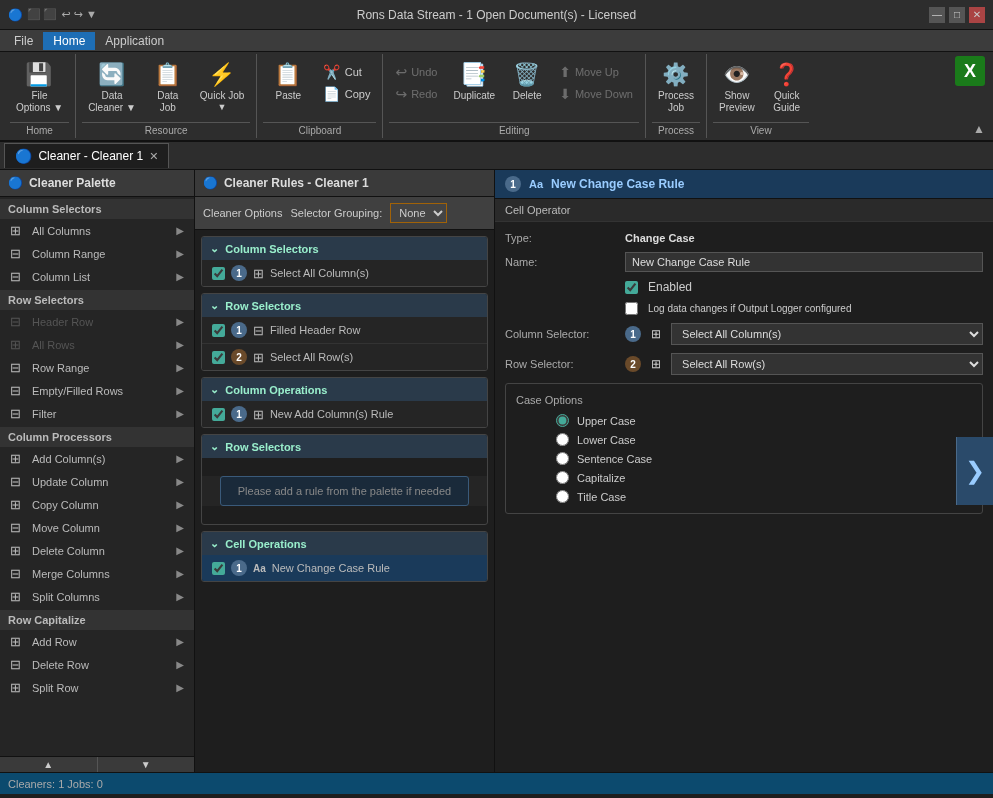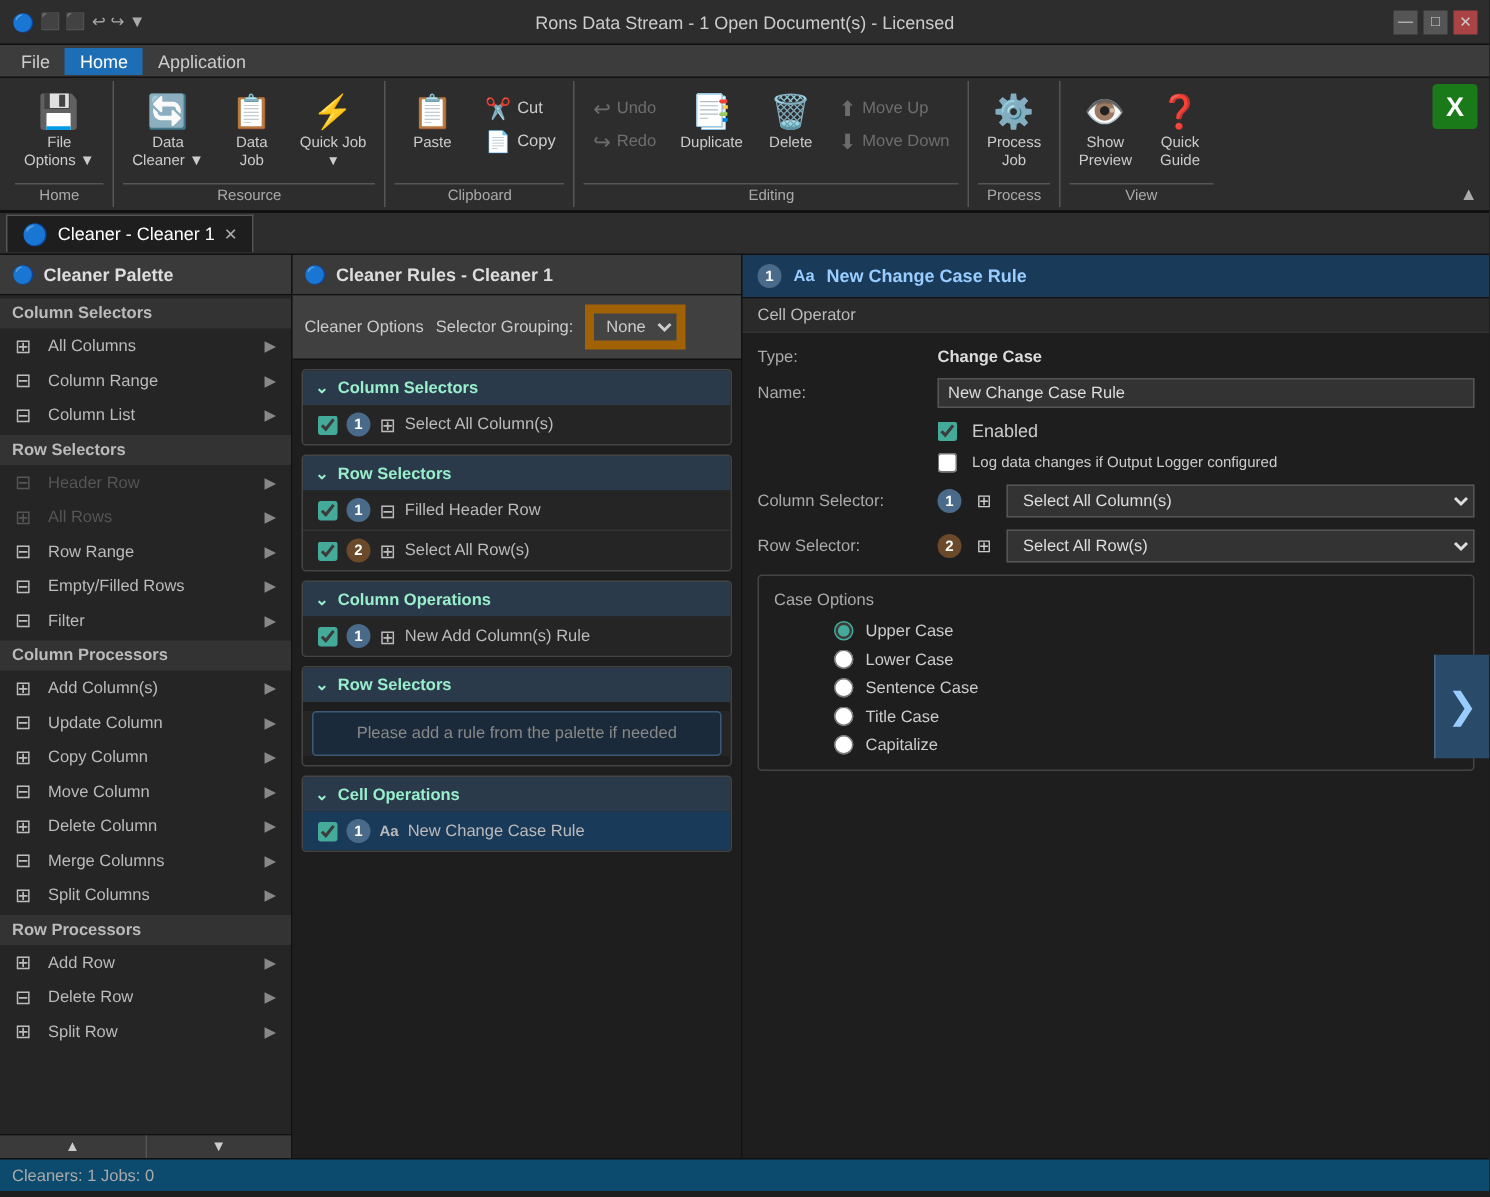--- a/index.html
+++ b/index.html
@@ -49,35 +49,35 @@
     .palette-item { display: flex; align-items: center; gap: 6px; padding: 4px 10px; cursor: pointer; color: #bbb; font-size: 11px; }
     .palette-item .pi-icon { font-size: 13px; width: 16px; }
     .palette-item .pi-label { flex: 1; }
     .palette-item .pi-arrow { font-size: 10px; color: #888; }
     .palette-item.disabled { color: #555; cursor: default; }
 
     
     .rules-panel { width: 300px; background: #1e1e1e; border-right: 1px solid #111; display: flex; flex-direction: column; overflow: hidden; }
     .rules-header { background: #3a3a3a; padding: 6px 8px; display: flex; align-items: center; gap: 6px; border-bottom: 1px solid #111; font-size: 12px; font-weight: bold; color: #ddd; }
     .rules-options { background: #404040; padding: 6px 8px; display: flex; align-items: center; gap: 8px; border-bottom: 1px solid #111; font-size: 11px; }
-    .rules-select { background: #444; color: #ccc; border: 6px solid #a16207; padding: 2px 4px; font-size: 11px; }
+    .rules-select { background: #444; color: #ccc; border: 1px solid #a16207; padding: 2px 4px; font-size: 11px; }
     .rules-scroll { overflow-y: auto; flex: 1; padding: 6px; }
     .rules-scroll::-webkit-scrollbar { width: 8px; }
     .rules-scroll::-webkit-scrollbar-track { background: #1e1e1e; }
     .rules-scroll::-webkit-scrollbar-thumb { background: #555; }
     .rule-section { margin-bottom: 6px; border: 1px solid #444; border-radius: 3px; overflow: hidden; }
     .rule-section-header { background: #2a3a4a; padding: 5px 8px; display: flex; align-items: center; gap: 6px; cursor: pointer; font-size: 11px; color: #9ec; font-weight: bold; }
     .rule-section-body { background: #252525; }
     .rule-item { display: flex; align-items: center; gap: 6px; padding: 5px 10px; font-size: 11px; color: #bbb; border-bottom: 1px solid #333; }
     .rule-item:last-child { border-bottom: none; }
     .rule-item.active { background: #1a3a5a; }
     .rule-cb { accent-color: #4a9; }
     .rule-icon { font-size: 13px; }
     .rule-label { flex: 1; }
-    .rule-placeholder { padding: 8px 10px; font-size: 11px; color: #888; background: #1a2a3a; border: 1px solid #3a5a7a; border-radius: 3px; margin: 6px; text-align: center; }
+    .rule-placeholder { padding: 8px 10px; font-size: 11px; color: #888; background: #1a2a3a; border: 1px solid #3a5a7a; border-radius: 3px; margin: 18px; text-align: center; }
 
     
     .props-panel { flex: 1; background: #1e1e1e; display: flex; flex-direction: column; overflow: hidden; position: relative; }
     .props-header { background: #1a3a5a; padding: 6px 10px; display: flex; align-items: center; gap: 8px; border-bottom: 1px solid #111; font-size: 12px; color: #9cf; font-weight: bold; }
     .props-section-title { background: #2a2a2a; padding: 5px 10px; font-size: 11px; color: #bbb; border-bottom: 1px solid #333; }
     .props-scroll { overflow-y: auto; flex: 1; padding: 10px; }
     .props-row { display: flex; align-items: center; margin-bottom: 8px; gap: 10px; }
     .props-label { min-width: 110px; font-size: 11px; color: #aaa; }
     .props-value { font-size: 11px; color: #ddd; font-weight: bold; }
     .props-input { background: #333; border: 1px solid #555; color: #ddd; padding: 3px 6px; font-size: 11px; flex: 1; }
@@ -331,21 +331,21 @@
         <span class="pi-icon">⊟</span>
         <span class="pi-label">Merge Columns</span>
         <span class="pi-arrow">▶</span>
       </div>
       <div class="palette-item">
         <span class="pi-icon">⊞</span>
         <span class="pi-label">Split Columns</span>
         <span class="pi-arrow">▶</span>
       </div>
 
-      <div class="section-header">Row Processors</div>
+      <div class="section-header">Row Capitalize</div>
       <div class="palette-item">
         <span class="pi-icon">⊞</span>
         <span class="pi-label">Add Row</span>
         <span class="pi-arrow">▶</span>
       </div>
       <div class="palette-item">
         <span class="pi-icon">⊟</span>
         <span class="pi-label">Delete Row</span>
         <span class="pi-arrow">▶</span>
       </div>
@@ -516,25 +516,25 @@
           <label class="case-option">
             <input type="radio" name="caseOption" class="case-option-radio" style="">
             <span>Lower Case</span>
           </label>
           <label class="case-option">
             <input type="radio" name="caseOption" class="case-option-radio" style="">
             <span>Sentence Case</span>
           </label>
           <label class="case-option">
             <input type="radio" name="caseOption" class="case-option-radio" style="">
-            <span>Title Case</span>
+            <span>Capitalize</span>
           </label>
           <label class="case-option">
             <input type="radio" name="caseOption" class="case-option-radio" style="">
-            <span>Capitalize</span>
+            <span>Title Case</span>
           </label>
         </div>
       </div>
     </div>
 
     <div class="nav-arrow">❯</div>
   </div>
 
 </div>
 

